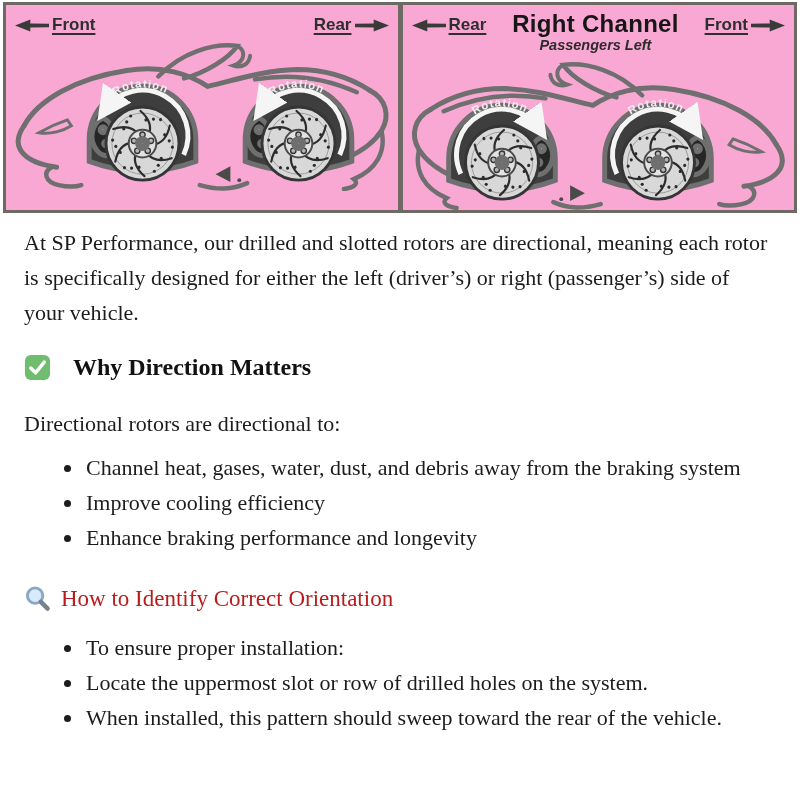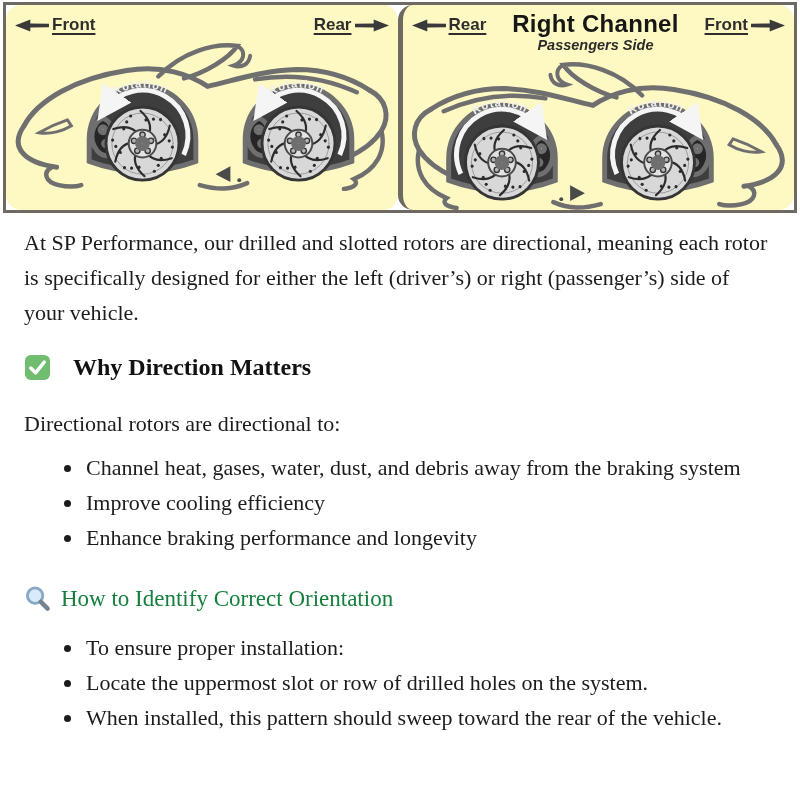--- a/index.html
+++ b/index.html
@@ -1,35 +1,35 @@
 <!DOCTYPE html>
 <html><head>
 <meta charset="utf-8">
 <style>
   html,body{margin:0;padding:0;background:#ffffff;width:800px;}
   body{font-family:"Liberation Serif",serif;color:#1c1c1c;}
 
   
   .diagram{margin:2px 3px 0;border:3px solid #6e6963;display:flex;background:#fff;box-sizing:border-box;}
-  .panel{flex:1;display:flex;flex-direction:column;min-width:0;background:#fef9c3;border-radius:15px;}
+  .panel{flex:1;display:flex;flex-direction:column;min-width:0;background:#f9a8d4;}
   .panel + .panel{border-left:5px solid #6e6963;}
   .panel-header{display:flex;justify-content:space-between;align-items:flex-start;padding:6px 9px 0;}
   .dir{font-family:"Liberation Sans",sans-serif;font-weight:bold;font-size:17px;color:#2e2e2e;display:flex;align-items:center;gap:3px;margin-top:4px;}
   .dir .lbl{text-decoration:underline;text-decoration-thickness:2px;text-underline-offset:3px;}
   .dir svg{width:34px;height:13px;display:block;}
   .titlebox{text-align:center;}
   .p-title{font-family:"Liberation Sans",sans-serif;font-weight:800;font-size:24px;color:#161616;letter-spacing:.3px;line-height:26px;}
   .p-sub{font-family:"Liberation Sans",sans-serif;font-style:italic;font-weight:bold;font-size:14.5px;color:#2b2b2b;line-height:17px;}
   .car{display:block;width:100%;height:156px;}
 
   
   .content{padding:0 26px 10px 24px;font-size:22px;line-height:35px;}
   .intro{margin:12px 0 0;}
   .sec-h2{margin:20px 0 0;font-size:24px;font-weight:bold;color:#111;display:flex;align-items:center;gap:22px;}
-  .sec-h3{margin:26px 0 0;font-size:23px;font-weight:400;color:#15803d;display:flex;align-items:center;gap:10px;}
+  .sec-h3{margin:26px 0 0;font-size:23px;font-weight:400;color:#b91c1c;display:flex;align-items:center;gap:10px;}
   .lead{margin:21px 0 0;}
   ul{margin:9px 0 0;padding-left:60px;}
   ul.second{margin:14px 0 0;}
   li{padding-left:2px;}
   .emoji{width:27px;height:27px;flex:0 0 auto;display:block;}
   .hidden-defs{position:absolute;width:0;height:0;overflow:hidden;}
 </style>
 </head>
 <body>
 
@@ -152,21 +152,21 @@
   <div class="panel">
     <div class="panel-header">
       <span class="dir">
         <svg viewBox="0 0 40 14">
             <path d="M0,7 L18,0 L18,4.6 L40,5 L40,9 L18,9.4 L18,14 Z" fill="#3a3a3a"></path>
           </svg>
         <span class="lbl">Rear</span>
       </span>
       <span class="titlebox">
         <div class="p-title">Right Channel</div>
-        <div class="p-sub">Passengers Side</div>
+        <div class="p-sub">Passengers Left</div>
       </span>
       <span class="dir">
         <span class="lbl">Front</span>
         <svg viewBox="0 0 40 14">
             <path d="M40,7 L22,0 L22,4.6 L0,5 L0,9 L22,9.4 L22,14 Z" fill="#3a3a3a"></path>
           </svg>
       </span>
     </div>
     <svg class="car" viewBox="0 0 384 158">
       <use href="#carbody" transform="translate(384,0) scale(-1,1)"></use>

